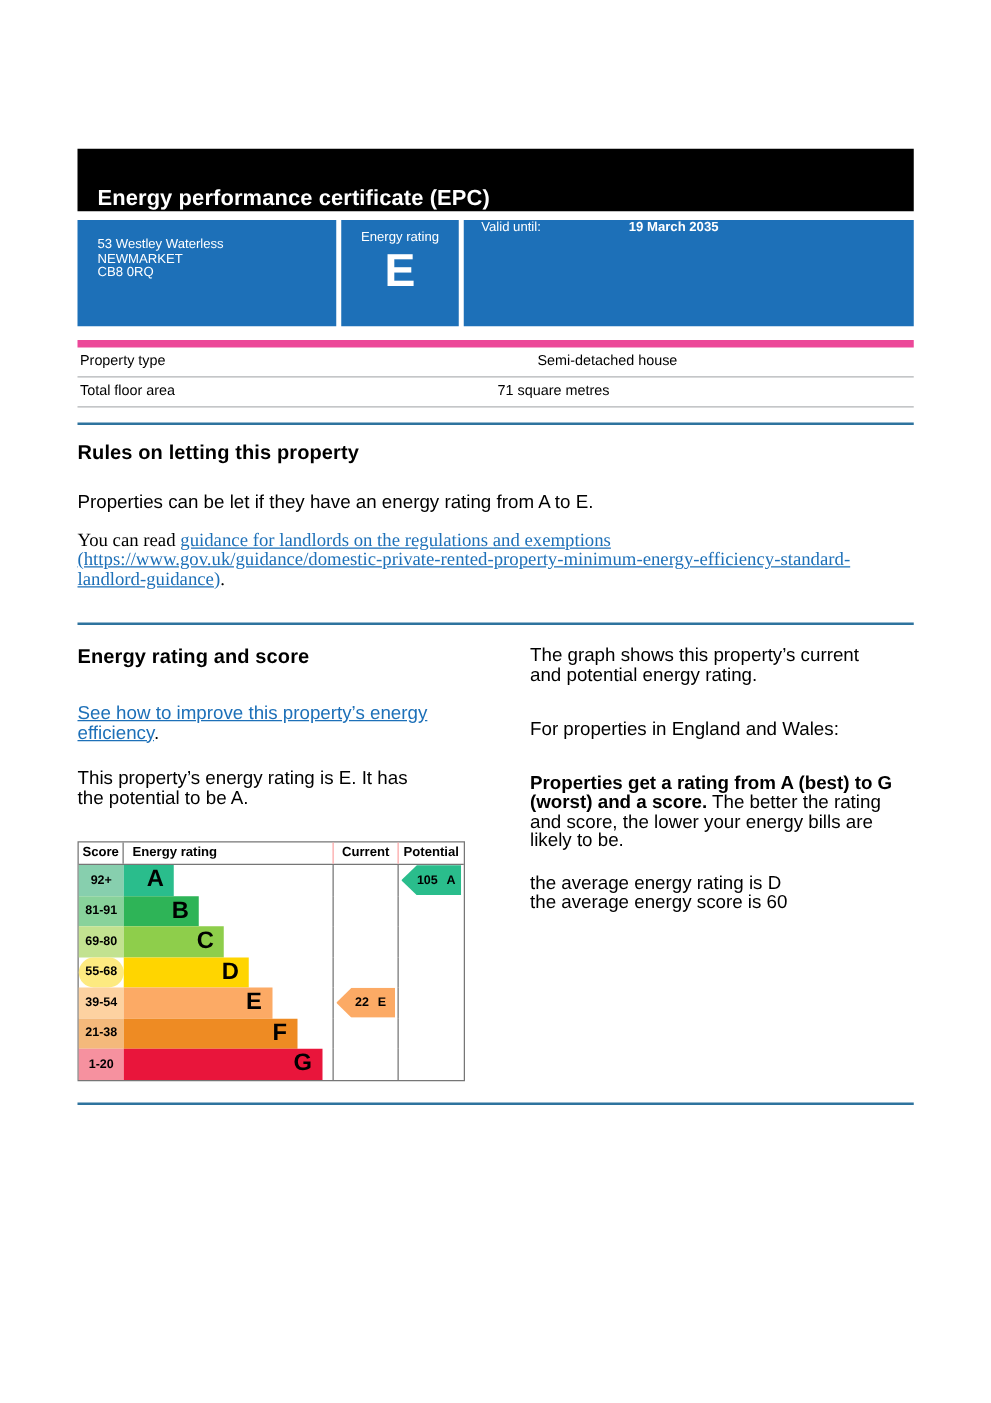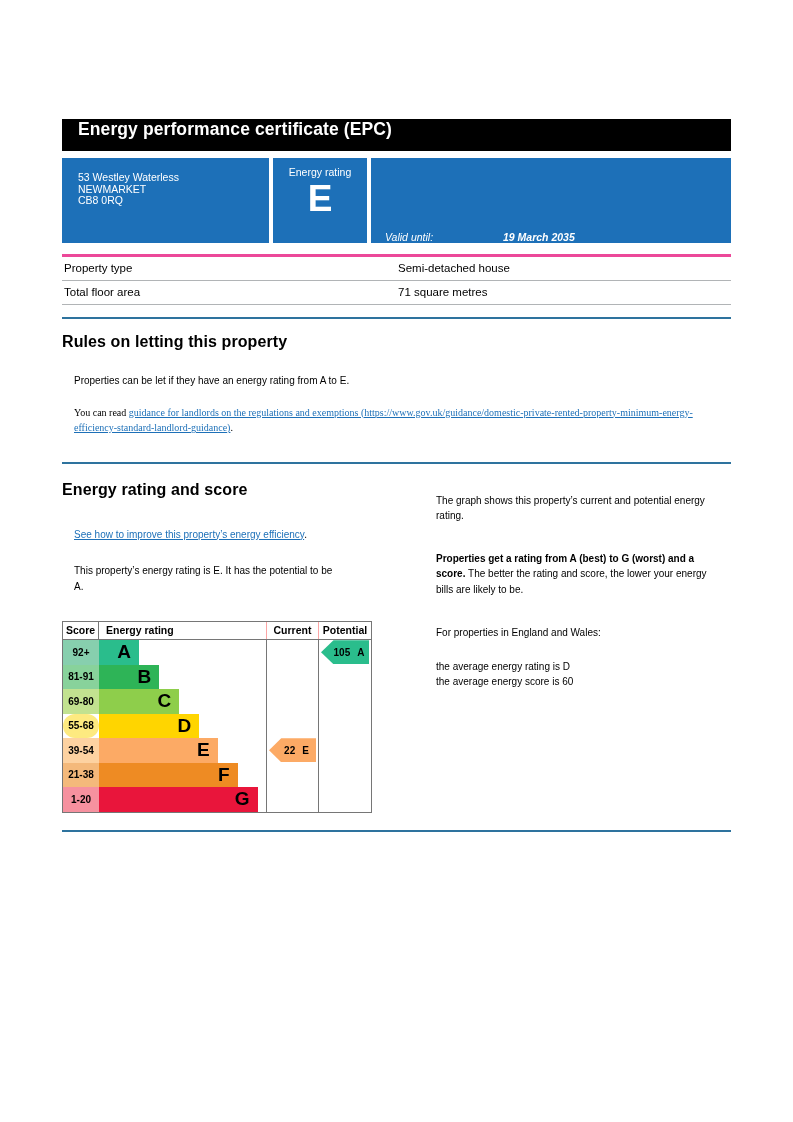--- a/index.html
+++ b/index.html
@@ -16,23 +16,23 @@
   .content {
     position: absolute;
     left: 62px;
     top: 119px;
     width: 669px;
   }
 
   
   .title-bar {
     background: #000;
-    height: 32px;
-    display: flex;
-    align-items: flex-start;
+    height: 50px;
+    display: flex;
+    align-items: flex-end;
     padding-left: 16px;
     text-decoration: underline;
   }
   .title-bar h1 {
     margin: 0;
     color: #fff;
     font-size: 17.5px;
     font-weight: bold;
     letter-spacing: 0.1px;
   }
@@ -70,61 +70,60 @@
     flex: 1;
     display: flex;
     flex-direction: column;
     gap: 4px;
   }
   .meta-row {
     flex: 1;
     background: #1d70b8;
     color: #fff;
     display: flex;
-    align-items: flex-end;
+    align-items: flex-start;
     padding-left: 14px;
     font-size: 10.5px;
-    font-style: italic;
   }
   .meta-label { width: 118px; }
   .meta-value { font-weight: bold; }
 
   
   .summary { margin-top: 11px; }
   .summary-row {
     display: flex;
     border-bottom: 1px solid #b1b4b6;
     padding: 5px 2px;
     font-size: 11.5px;
     line-height: 13px;
   }
-  .summary-row:first-child { border-top: 3px solid #ec4899; }
+  .summary-row:first-child { border-top: 6px solid #ec4899; gap: 32px; }
   .summary-label { width: 334px; }
   .summary-value { flex: 1; }
 
   
   .blue-rule {
     border: none;
     border-top: 2px solid #2e739e;
     margin: 12px 0 0 0;
   }
   .blue-rule.rule-2 { margin-top: 26px; }
   .blue-rule.rule-3 { margin-top: 17px; }
 
   
   .section-heading {
     font-size: 16px;
     font-weight: bold;
     margin: 14px 0 0 0;
     letter-spacing: 0.1px;
   }
   .body-text {
-    font-size: 10px;
+    font-size: 15px;
     line-height: 15.5px;
-    margin: 12px;
+    margin: 0;
   }
   .rules-para-1 { margin-top: 22px; }
   .rules-para-2 { margin-top: 16px; font-family: Liberation Serif, serif; }
   a.doc-link {
     color: #1d70b8;
     text-decoration: underline;
   }
 
   
   .columns { display: flex; margin-top: 17px; }
@@ -330,22 +329,22 @@
                 </div>
                 <div class="cell-cur"></div>
                 <div class="cell-pot"></div>
               </div>
             </div>
         </div>
       </div>
 
       <div class="col-right">
         <p class="body-text graph-intro">The graph shows this property’s current and potential energy rating.</p>
+        <p class="body-text england-wales">For properties in England and Wales:</p>
         <p class="body-text explanation"><b>Properties get a rating from A (best) to G (worst) and a score.</b><span> The better the rating and score, the lower your energy bills are likely to be.</span></p>
-        <p class="body-text england-wales">For properties in England and Wales:</p>
         <p class="body-text averages">
           <span style="display:block;">the average energy rating is D</span>
           <span style="display:block;">the average energy score is 60</span>
         </p>
       </div>
     </div>
 
     <hr class="blue-rule rule-3">
 
   </div>

